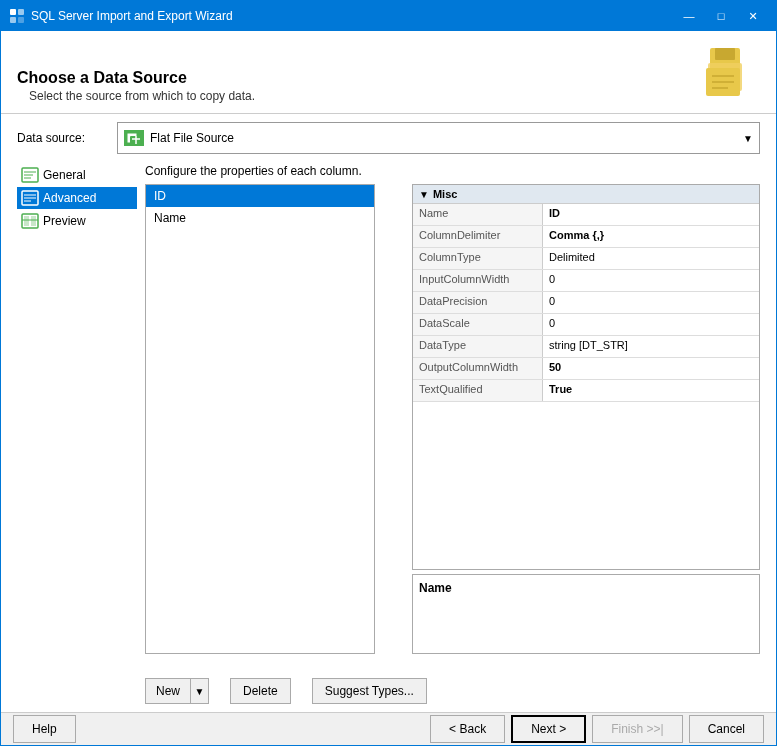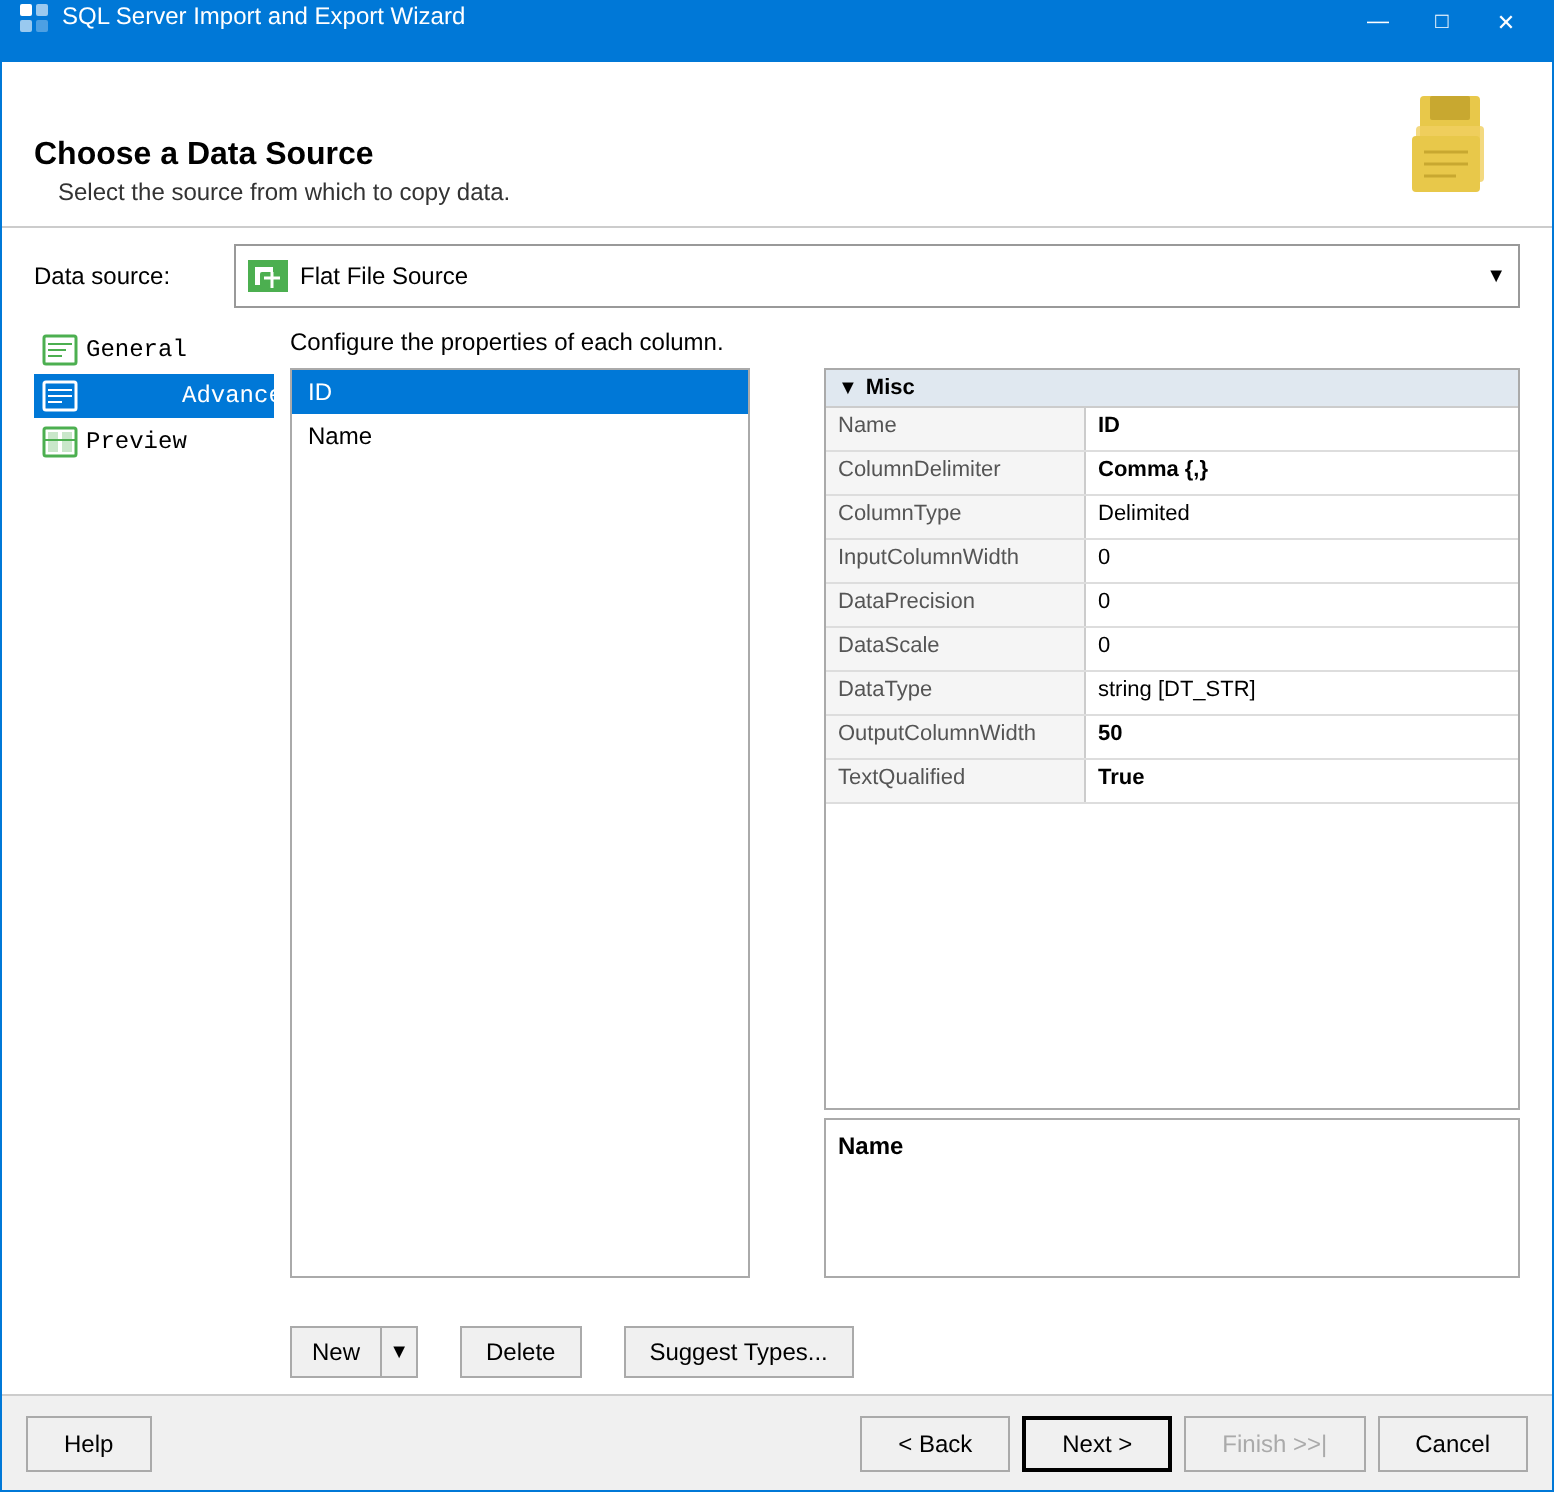--- a/index.html
+++ b/index.html
@@ -19,20 +19,21 @@
       display: flex;
       flex-direction: column;
       background: #fff;
     }
 
     .title-bar {
       background: #0078d7;
       color: white;
       height: 30px;
       display: flex;
+      align-items: center;
       padding: 0 8px;
       flex-shrink: 0;
     }
 
     .title-bar-icon {
       width: 16px;
       height: 16px;
       margin-right: 6px;
       display: flex;
       align-items: center;
@@ -152,35 +153,33 @@
       flex: 1;
       display: flex;
       overflow: hidden;
     }
 
     
     .sidebar {
       width: 120px;
       flex-shrink: 0;
       margin-right: 8px;
-      font-family: Liberation Mono, monospace;
     }
 
     .sidebar-item {
       display: flex;
       align-items: center;
       padding: 3px 4px;
       cursor: pointer;
       margin-bottom: 1px;
     }
 
     .sidebar-item.active {
       background: #0078d7;
       color: white;
-      gap: 48px;
     }
 
     .sidebar-item-icon {
       width: 18px;
       height: 16px;
       margin-right: 4px;
       flex-shrink: 0;
     }
 
     .sidebar-item-label {
@@ -334,21 +333,21 @@
       background: #f0f0f0;
       cursor: pointer;
       display: flex;
       align-items: center;
       justify-content: center;
       font-size: 10px;
     }
 
     
     .footer {
-      height: 48px;
+      height: 33px;
       background: #f0f0f0;
       border-top: 1px solid #ccc;
       display: flex;
       align-items: center;
       padding: 0 12px;
       flex-shrink: 0;
     }
 
     .footer-help {
       margin-right: auto;

